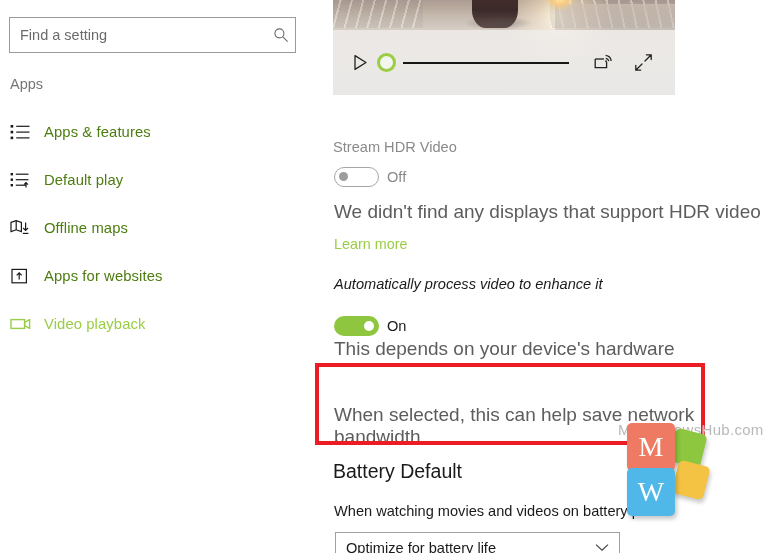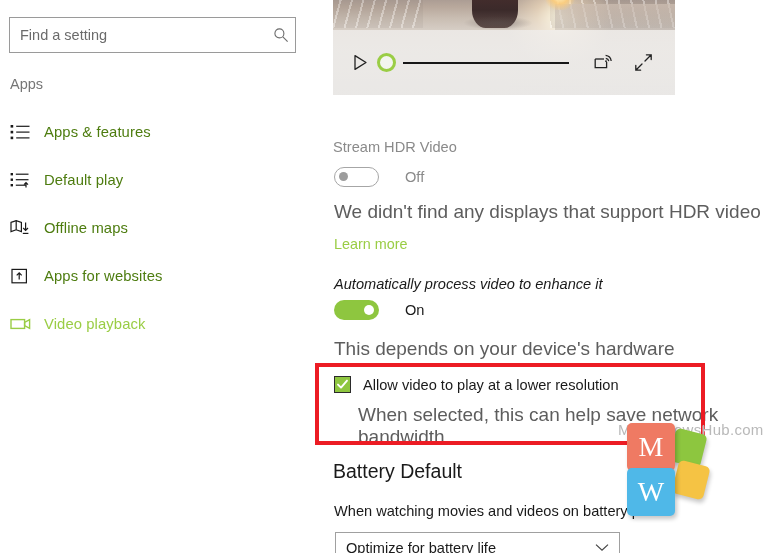--- a/index.html
+++ b/index.html
@@ -131,21 +131,21 @@
   .toggle.off { background: #fff; border: 1.6px solid #a6a6a6; }
   .toggle.off .knob {
     position: absolute; left: 4px; top: 4px; width: 9px; height: 9px;
     border-radius: 50%; background: #9d9d9d;
   }
   .toggle.on { background: #8ec63f; }
   .toggle.on .knob {
     position: absolute; right: 5px; top: 5px; width: 10px; height: 10px;
     border-radius: 50%; background: #ffffff;
   }
-  .toggle-text { margin-left: 26px; font-size: 14.6px; }
+  .toggle-text { margin-left: 8px; font-size: 14.6px; }
   .toggle-text.dim { color: #8a8a8a; }
   .toggle-text.norm { color: #1a1a1a; }
 
   
   .highlight-box {
     position: absolute; left: 315px; top: 363px;
     width: 390px; height: 82px;
     border: 4px solid #ec1c24; background: transparent;
   }
 
@@ -330,39 +330,31 @@
       </span>
       <span class="toggle-text dim">Off</span>
     </div>
 
     <div class="abs lbl-sub" style="left:14px; top:201px;">We didn't find any displays that support HDR video</div>
 
     <div class="abs lbl-link" style="left:14px; top:236px;">Learn more</div>
 
     <div class="abs lbl-norm" style="left:14px; top:276px;font-style:italic;">Automatically process video to enhance it</div>
 
-    <div class="abs toggle-row" style="left:14px; top:300px;">
+    <div class="abs toggle-row" style="left:14px; top:316px;">
       <span class="toggle on">
         <span class="knob"></span>
       </span>
       <span class="toggle-text norm">On</span>
     </div>
 
     <div class="abs lbl-sub" style="left:14px; top:338px;">This depends on your device's hardware</div>
 
-    <div class="abs" style="left:14px; top:376px; display:flex; align-items:center;">
-      <span class="cbx">
-        <svg width="13" height="13" viewBox="0 0 13 13" fill="none" stroke="#ffffff" stroke-width="1.9" stroke-linecap="round" stroke-linejoin="round">
-          <path d="M2 6.6 L5 9.6 L11 2.6"></path>
-        </svg>
-      </span>
-      <span class="lbl-norm" style="margin-left:12px;">Allow video to play at a lower resolution</span>
-    </div>
-
-    <div class="abs lbl-sub" style="left:14px; top:404px;margin-left:24px;">When selected, this can help save network bandwidth</div>
+
+    <div class="abs lbl-sub" style="left:14px; top:404px;">When selected, this can help save network bandwidth</div>
 
     <div class="abs heading" style="left:13px; top:460px;">Battery Default</div>
 
     <div class="abs lbl-norm" style="left:14px; top:503px;">When watching movies and videos on battery power</div>
   </div>
 
   <div class="highlight-box"></div>
 
   <div class="dropdown">
     <span class="dd-text">Optimize for battery life</span>

